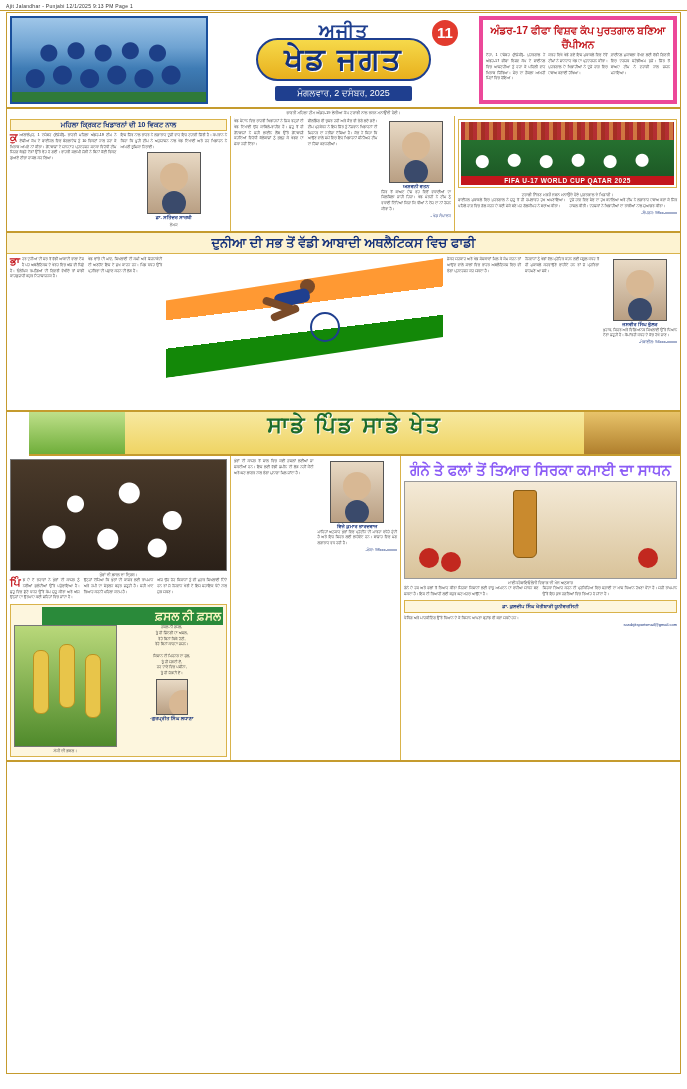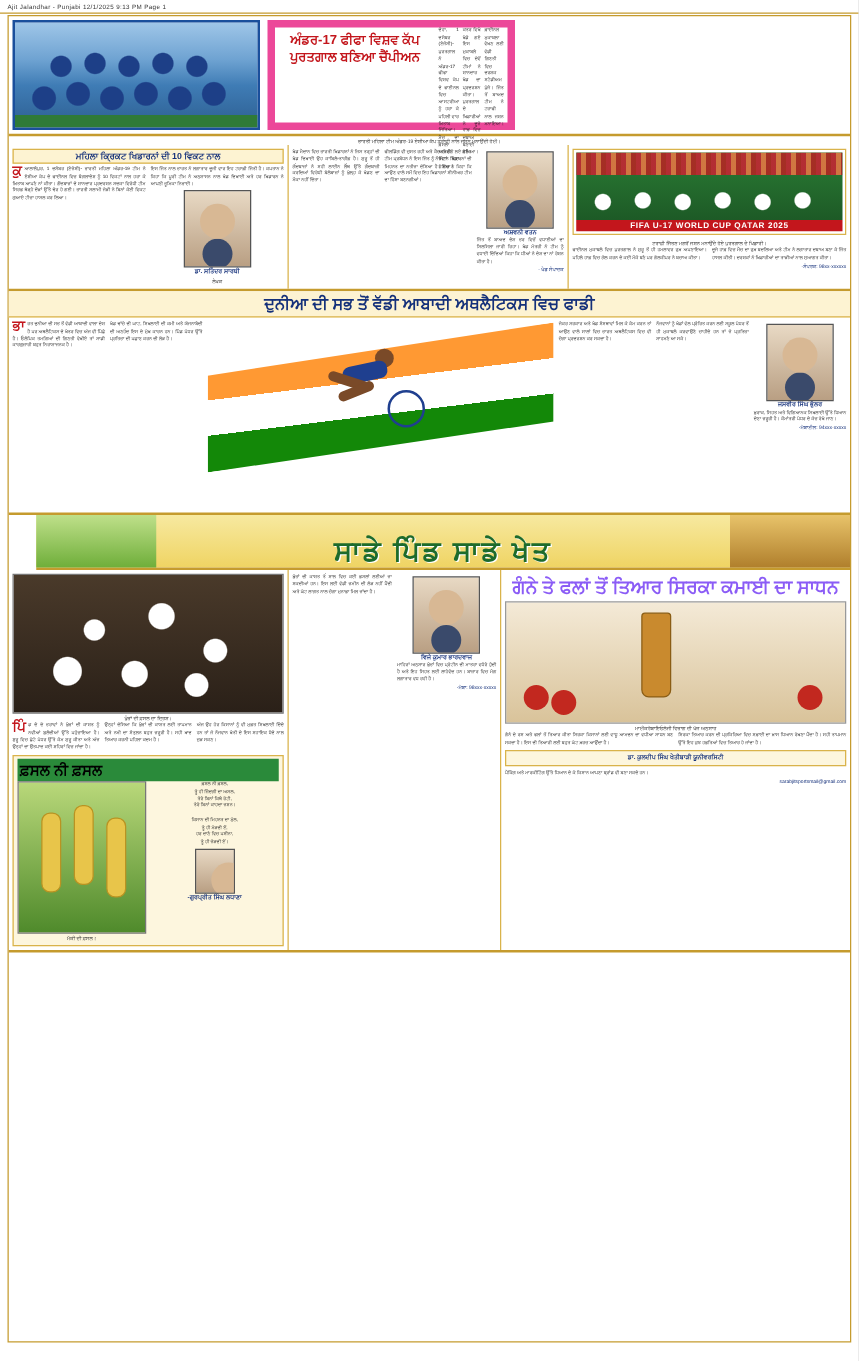--- a/index.html
+++ b/index.html
@@ -61,22 +61,22 @@
   }
   .pageno{
     position:absolute;right:16px;top:-20px;width:26px;height:26px;border-radius:50%;
     background:#e23b2e;color:#fff;font-size:15px;font-weight:bold;
     display:flex;align-items:center;justify-content:center;border:2px solid #fff;
   }
   .mh-date{
     margin-top:5px;background:#1f3f8f;color:#fff;font-size:9px;padding:2px 22px;border-radius:2px;
   }
   .mh-right{
-    width:198px;margin:3px;border:6px solid #ec4899;box-sizing:border-box;
-    display:flex;flex-direction:row;
+    width:198px;margin:3px;border:4px solid #ec4899;box-sizing:border-box;
+    display:flex;flex-direction:column;
   }
   .mh-right .hl{
     color:#c3161c;font-size:10.5px;font-weight:bold;text-align:center;line-height:1.35;padding:3px 2px 2px;
   }
   .mh-right .body{
     flex:1;display:flex;font-size:3.6px;color:#222;line-height:1.5;padding:0 3px 2px;gap:3px;text-align:justify;
   }
   .mh-right .body > div{flex:1;}
   
   .band1{display:flex;border-bottom:2px solid #c59b2e;}
@@ -159,21 +159,21 @@
   }
   .athlete{
     position:absolute;left:34%;top:22px;width:60px;height:56px;
   }
   .athlete .head{position:absolute;left:40px;top:0;width:15px;height:15px;border-radius:50%;background:#7a4a28;}
   .athlete .torso{position:absolute;left:14px;top:12px;width:36px;height:14px;background:#1f3f8f;border-radius:6px;transform:rotate(-12deg);}
   .athlete .leg{position:absolute;left:2px;top:22px;width:34px;height:8px;background:#7a4a28;border-radius:5px;transform:rotate(18deg);}
   .athlete .leg2{position:absolute;left:10px;top:30px;width:30px;height:8px;background:#7a4a28;border-radius:5px;transform:rotate(-22deg);}
   
   .greenband{
-    display:flex;align-items:flex-end;height:42px;border-bottom:2px solid #c59b2e;
+    display:flex;align-items:flex-start;height:42px;border-bottom:2px solid #c59b2e;
     background:linear-gradient(180deg,#f7e9a0,#efd463);
     margin-left:22px;
   }
   .gb-strip{width:96px;height:100%;}
   .gb-left{background:linear-gradient(180deg,#bfe08a,#6fae3a);}
   .gb-right{background:linear-gradient(180deg,#e8c36a,#b07f2c);}
   .gb-title{
     flex:1;text-align:center;color:#1d6b2c;font-size:22px;font-weight:bold;letter-spacing:2px;
     text-shadow:1px 1px 0 #fff;
   }
@@ -200,21 +200,21 @@
   .vinegar .bottle{
     position:absolute;left:40%;top:8px;width:22px;height:66px;background:#c98a2e;border-radius:3px 3px 6px 6px;border:1px solid #8a5d15;
   }
   .vinegar .apple{
     position:absolute;width:20px;height:20px;border-radius:50%;background:#c2281f;
   }
   .box-yellow{
     border:1px solid #d9b34b;background:#fdf6de;padding:2px 3px;margin-top:3px;
   }
   .fasal-head{
-    background:#2a8a3a;color:#000000;text-align:left;font-size:12px;font-weight:bold;padding:2px;
+    background:#2a8a3a;color:#fef9c3;text-align:right;font-size:12px;font-weight:bold;padding:2px;margin-left:28px;
   }
   .corn{
     height:120px;background:linear-gradient(180deg,#b9d87a,#4f8a2b);border:1px solid #777;position:relative;overflow:hidden;
   }
   .corn .cob{position:absolute;width:14px;height:62px;background:#e8c54a;border-radius:7px;border:1px solid #b99322;}
   .footer{
     height:14px;display:flex;align-items:center;justify-content:center;gap:3px;
   }
   .cmyk{display:flex;gap:2px;align-items:center;font-size:5px;color:#333;}
   .sw{width:8px;height:8px;display:inline-block;}
@@ -232,20 +232,28 @@
 
   <div class="paper">
 
     <div class="masthead">
 
       <div class="mh-photo">
         <div class="team"></div>
         <div class="grass"></div>
       </div>
 
+      <div class="mh-center">
+        <div class="ajit">ਅਜੀਤ</div>
+        <div class="khed-wrap">
+          <div class="khed">ਖੇਡ ਜਗਤ</div>
+          <div class="pageno">11</div>
+        </div>
+        <div class="mh-date">ਮੰਗਲਵਾਰ, 2 ਦਸੰਬਰ, 2025</div>
+      </div>
 
       <div class="mh-right">
         <div class="hl">ਅੰਡਰ-17 ਫੀਫਾ ਵਿਸ਼ਵ ਕੱਪ
 ਪੁਰਤਗਾਲ ਬਣਿਆ ਚੈਂਪੀਅਨ</div>
         <div class="body">
           <div class="txt">ਦੋਹਾ, 1 ਦਸੰਬਰ (ਏਜੰਸੀ)- ਪੁਰਤਗਾਲ ਨੇ ਅੰਡਰ-17 ਫੀਫਾ ਵਿਸ਼ਵ ਕੱਪ ਦੇ ਫਾਈਨਲ ਵਿਚ ਆਸਟਰੀਆ ਨੂੰ ਹਰਾ ਕੇ ਪਹਿਲੀ ਵਾਰ ਖ਼ਿਤਾਬ ਜਿੱਤਿਆ। ਮੈਚ ਦਾ ਫ਼ੈਸਲਾ ਆਖ਼ਰੀ ਮਿੰਟਾਂ ਵਿਚ ਹੋਇਆ।</div>
           <div class="txt">ਕਤਰ ਵਿਖੇ ਖੇਡੇ ਗਏ ਇਸ ਮੁਕਾਬਲੇ ਵਿਚ ਦੋਵੇਂ ਟੀਮਾਂ ਨੇ ਸ਼ਾਨਦਾਰ ਖੇਡ ਦਾ ਪ੍ਰਦਰਸ਼ਨ ਕੀਤਾ। ਪੁਰਤਗਾਲ ਦੇ ਖਿਡਾਰੀਆਂ ਨੇ ਦੂਜੇ ਹਾਫ਼ ਵਿਚ ਦਬਾਅ ਬਣਾਈ ਰੱਖਿਆ।</div>
           <div class="txt">ਫ਼ਾਈਨਲ ਮੁਕਾਬਲਾ ਵੇਖਣ ਲਈ ਵੱਡੀ ਗਿਣਤੀ ਵਿਚ ਦਰਸ਼ਕ ਸਟੇਡੀਅਮ ਪੁੱਜੇ। ਜਿੱਤ ਤੋਂ ਬਾਅਦ ਟੀਮ ਨੇ ਟਰਾਫੀ ਨਾਲ ਜਸ਼ਨ ਮਨਾਇਆ।</div>
         </div>
       </div>

